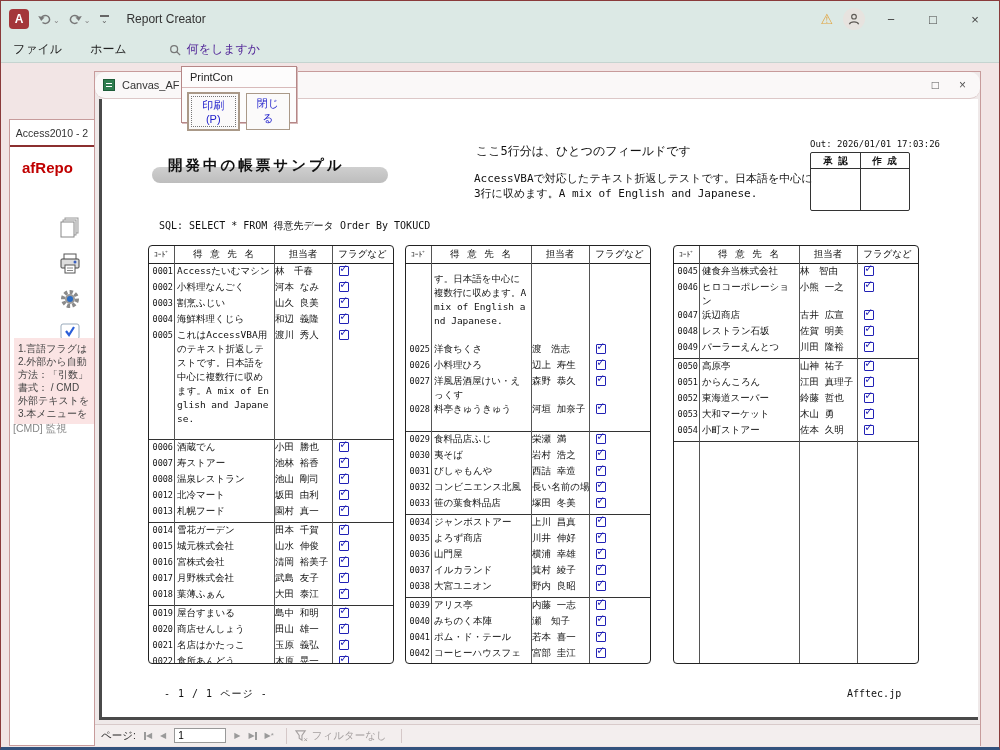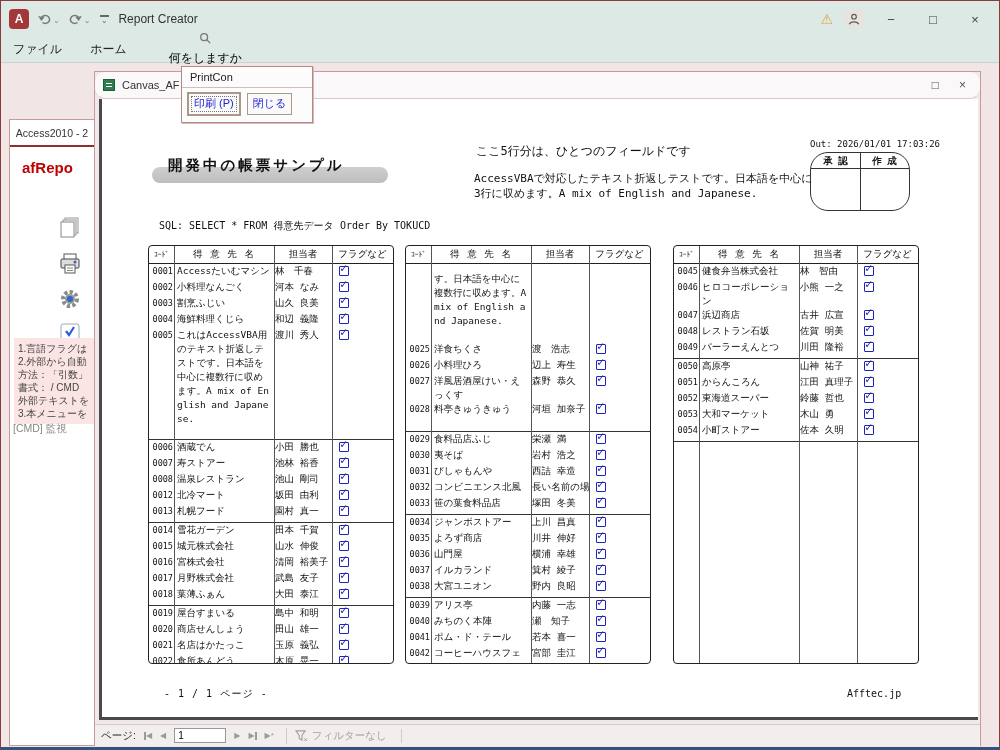--- a/index.html
+++ b/index.html
@@ -11,33 +11,33 @@
   
   .titlebar { position:absolute; left:0; top:0; right:0; height:36px; background:#dce9e5;
               display:flex; align-items:center; padding:0 8px; gap:8px; }
   .app-icon { width:20px; height:20px; background:#a4373a; border-radius:4px; color:#fff;
               font-weight:bold; font-size:12px; display:flex; align-items:center; justify-content:center; }
   .qat-btn { display:flex; align-items:center; color:#666; }
   .chev { font-size:8px; color:#888; margin-left:1px; transform:translateY(1px); }
   .custom-qat { display:flex; flex-direction:column; align-items:center; width:12px; }
   .custom-qat .bar { width:9px; height:2px; background:#666; margin-bottom:1px; }
   .custom-qat .v { font-size:8px; color:#666; line-height:5px; }
-  .win-title { font-size:12px; color:#333; margin-left:0; }
+  .win-title { font-size:12px; color:#333; margin-left:8px; }
   .tb-right { margin-left:auto; display:flex; align-items:center; gap:10px; }
   .warn { color:#e0a23c; font-size:14px; }
   .account { width:22px; height:22px; border-radius:50%; background:#e7e3df;
              display:flex; align-items:center; justify-content:center; }
   .winbtn { width:32px; height:26px; display:flex; align-items:center; justify-content:center;
             font-size:13px; color:#444; }
 
   
   .menubar { position:absolute; left:0; top:36px; right:0; height:26px; background:#dce9e5;
              border-bottom:1px solid #c5d4d0; display:flex; align-items:center; padding-left:12px; font-size:12px; color:#222; }
   .menu-item { margin-right:28px; }
-  .searchbox { display:flex; align-items:center; gap:6px; color:#000000; margin-left:14px;flex-direction:column; }
+  .searchbox { display:flex; align-items:center; gap:6px; color:#4c1d95; margin-left:14px; }
 
   
   .sidebar { position:absolute; left:8px; top:118px; width:86px; height:627px; background:#fff;
              border:1px solid #c79b9b; z-index:1; overflow:hidden; }
   .sb-tab { font-size:10.5px; color:#333; text-align:center; padding-top:7px; white-space:nowrap; }
   .sb-tabline { height:2px; background:#8b2f2f; margin-top:6px; }
   .sb-brand { color:#c00000; font-weight:bold; font-size:15px; margin:12px 0 0 12px; }
   .sb-icons { position:absolute; left:48px; top:96px; display:flex; flex-direction:column; gap:9px; align-items:center; }
   .sb-notes { position:absolute; left:4px; top:218px; width:92px; background:#fbe4e4; padding:4px 2px 4px 4px;
               font-size:10px; color:#444; line-height:13px; white-space:nowrap; }
@@ -57,21 +57,21 @@
           font-family:"DejaVu Sans Mono","DejaVu Sans",monospace; color:#111; }
 
   
   .rp-titlewrap { position:absolute; left:50px; top:57px; width:236px; height:30px; }
   .rp-titlepill { position:absolute; left:0; top:11px; width:100%; height:16px; border-radius:9px;
                   background:linear-gradient(#cfcfcf,#bdbdbd); }
   .rp-title { position:absolute; left:16px; top:0; font-size:14.5px; font-weight:bold; letter-spacing:3px; white-space:nowrap; }
   .rp-fieldnote { position:absolute; left:374px; top:44px; font-size:12px; }
   .rp-wrapnote { position:absolute; left:372px; top:72px; width:340px; font-size:11px; line-height:15px; }
   .rp-out { position:absolute; left:708px; top:40px; font-size:9px; }
-  .rp-approve { position:absolute; left:708px; top:53px; width:100px; height:59px; border:1.4px solid #333; border-radius:18px; }
+  .rp-approve { position:absolute; left:708px; top:53px; width:100px; height:59px; border:1.4px solid #333; border-radius:2px; }
   .rp-approve .cols { position:absolute; left:50%; top:0; bottom:0; width:1px; background:#333; }
   .rp-approve .hrow { display:flex; height:16px; border-bottom:1px solid #333; font-size:9.5px; font-weight:bold; }
   .rp-approve .hrow span { flex:1; text-align:center; line-height:16px; }
   .rp-sql { position:absolute; left:57px; top:120px; font-size:10px; }
   .rp-footer { position:absolute; left:62px; top:588px; font-size:10px; letter-spacing:1px; }
   .rp-site { position:absolute; left:745px; top:589px; font-size:10px; }
 
   
   .rtable { position:absolute; top:146px; width:246px; height:419px; border:1.4px solid #222;
             border-radius:4px; background:#fff; overflow:hidden; }
@@ -99,21 +99,21 @@
   .statusbar { position:absolute; left:0px; top:652px; width:885px; height:22px; background:#f3eeee;
                border-top:1px solid #d8caca; display:flex; align-items:center; font-size:10.5px; color:#333; padding-left:6px; }
   .nav-btn { color:#9a9a9a; font-size:8px; padding:0 4px; } 
   .bar-glyph { display:inline-block; width:2px; height:8px; background:#9a9a9a; vertical-align:middle; }
   .page-input { width:52px; height:15px; border:1px solid #999; font-size:10px; padding-left:3px; margin:0 4px;
                 font-family:"Liberation Sans",sans-serif; }
   .sb-sep { width:1px; height:16px; background:#d5c8c8; margin:0 8px; }
   .filter { display:flex; align-items:center; gap:4px; color:#a5a0a0; padding-right:14px; border-right:1px solid #d5c8c8; }
 
   
-  .printcon { position:absolute; left:180px; top:65px; width:132px; height:57px; background:#fdfcfc;
+  .printcon { position:absolute; left:180px; top:65px; width:116px; height:57px; background:#fdfcfc;
               border:1px solid #b58787; box-shadow:1px 1px 0 #d8baba; z-index:3; }
   .pc-title { font-size:11px; color:#222; padding:4px 0 0 8px; }
   .pc-line { height:1px; background:#d8baba; margin-top:4px; }
   .pc-btns { display:flex; gap:7px; padding:5px 6px; }
   .pc-btn { font-size:11px; color:#2222cc; background:#fbfafa; border:1px solid #a98; padding:2px 5px 3px; }
   .pc-btn.default { outline:1px dotted #777; outline-offset:-4px; box-shadow:0 0 0 1px #a98; }
 </style>
 </head>
 <body>
 

